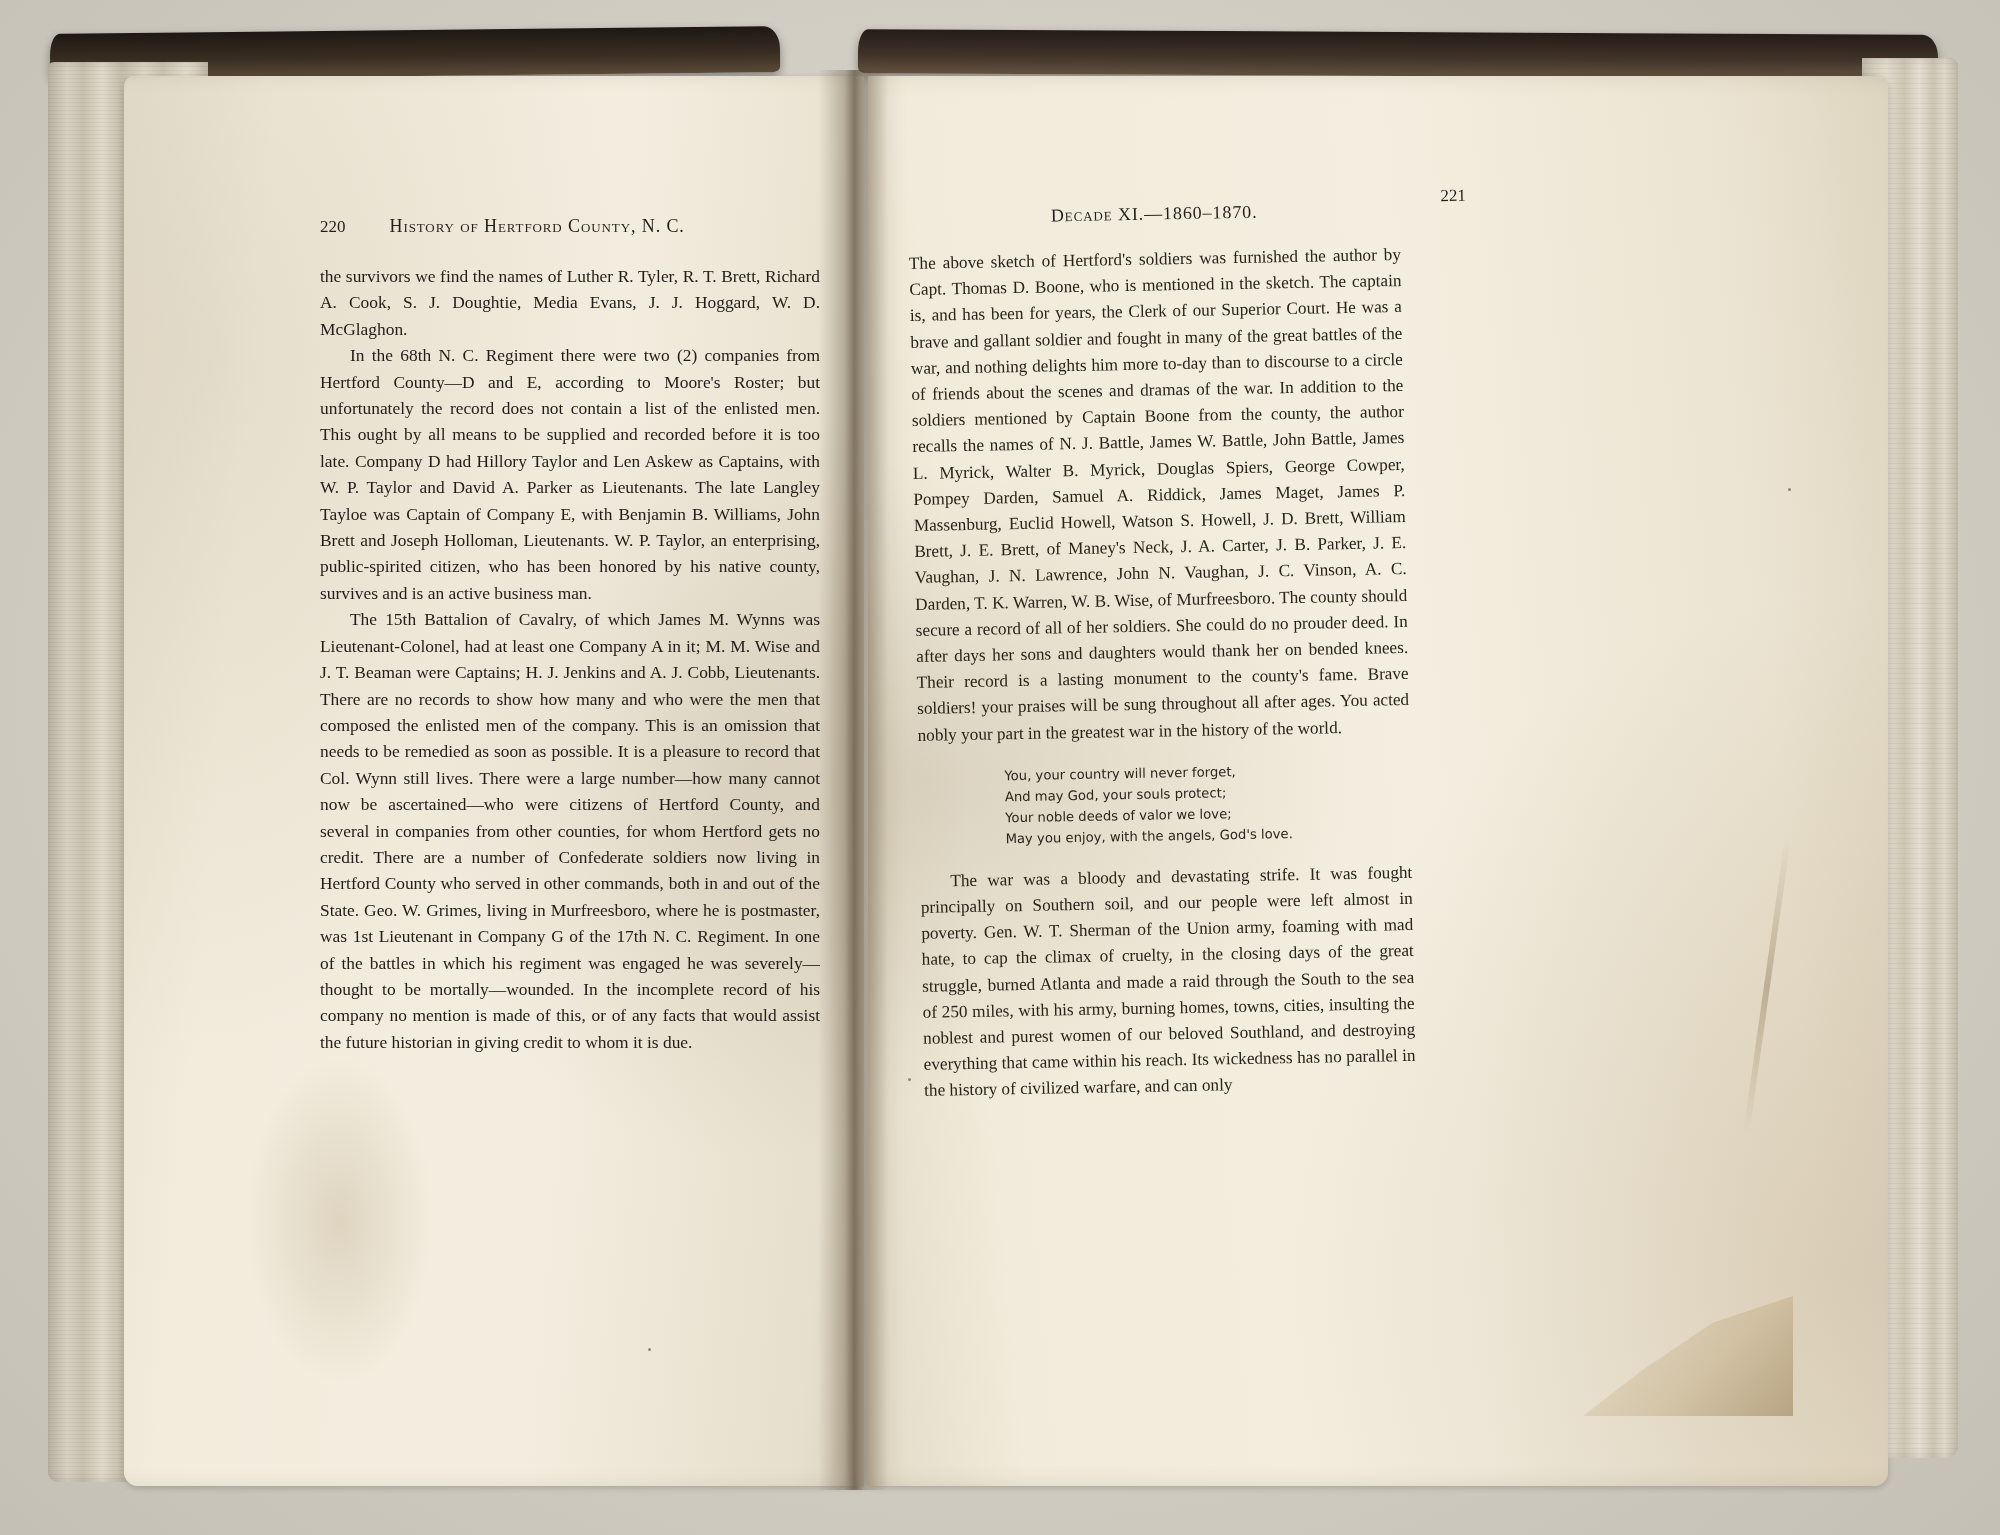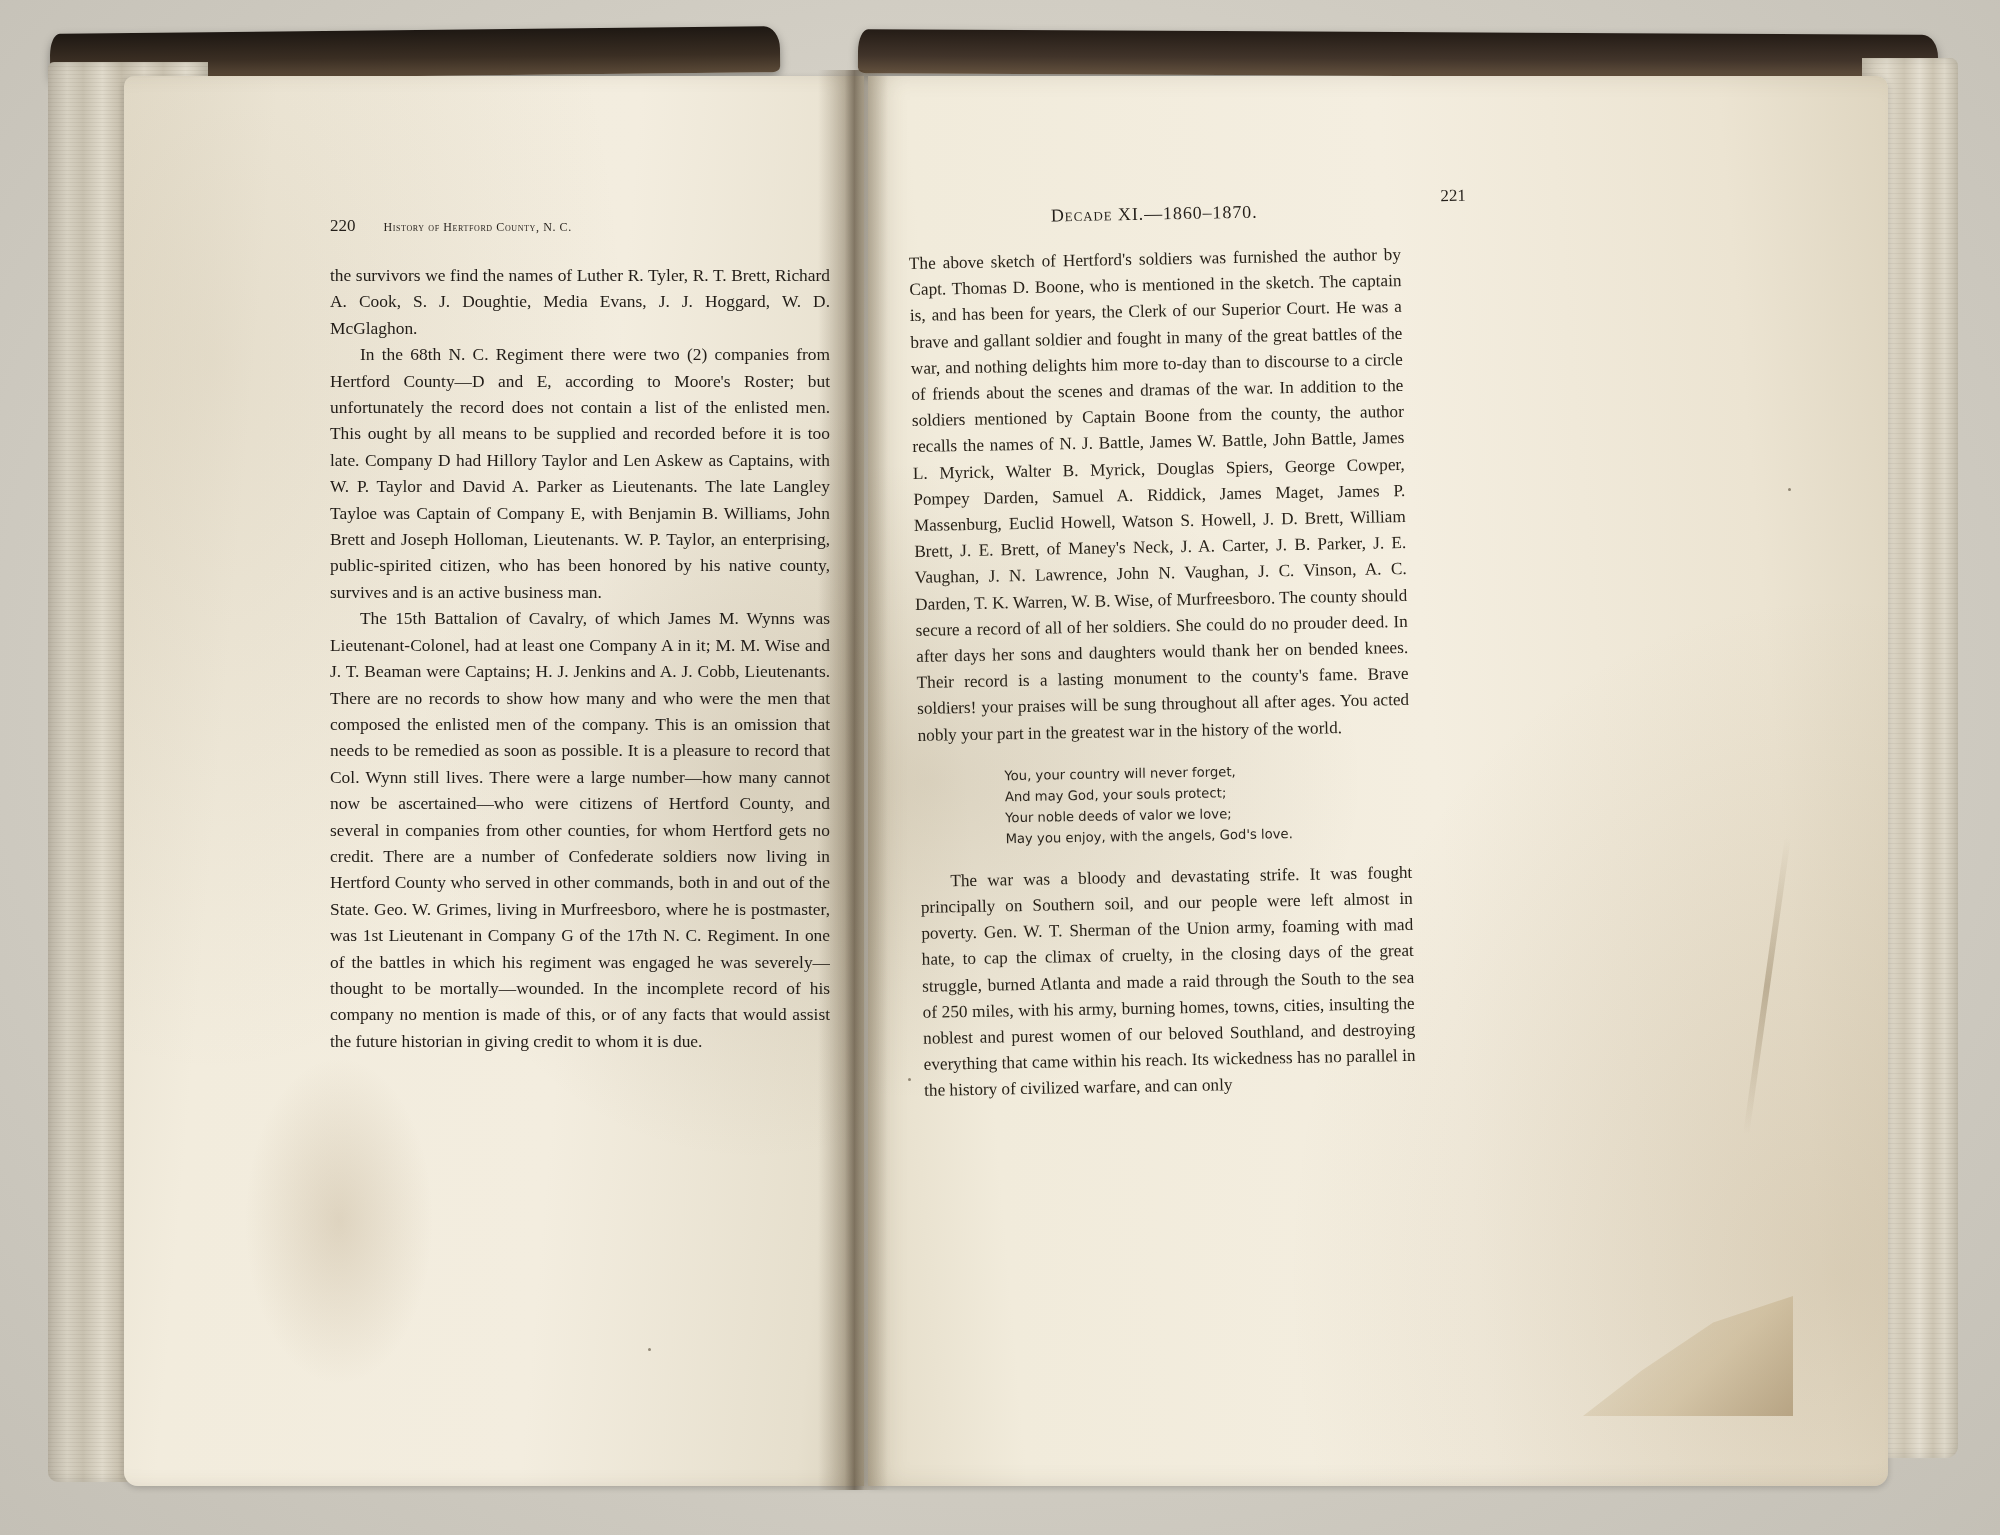--- a/index.html
+++ b/index.html
@@ -141,21 +141,21 @@
     pointer-events: none;
     z-index: 6;
   }
 
   
   .col {
     position: absolute;
     color: #241f1a;
   }
   .col.left {
-    left: 302px;
+    left: 292px;
     top: 198px;
     width: 500px;
   }
   .col.right {
     left: 880px;
     top: 190px;
     width: 492px;
     transform: rotate(-1.05deg);
     transform-origin: 0 0;
   }
@@ -166,22 +166,22 @@
     font-variant: small-caps;
     letter-spacing: 0.04em;
     margin-bottom: 26px;
   }
   .head .folio {
     font-size: 17px;
     font-variant: normal;
     letter-spacing: 0;
   }
   .head .title {
-    font-size: 12px;
-    margin-left: 28px;
+    font-size: 18px;
+    margin-left: 44px;
     font-variant: small-caps;
     letter-spacing: 0.05em;
   }
   .head.r {
     justify-content: center;
     position: relative;
     margin-bottom: 22px;
   }
   .head.r .title {
     margin-left: 0;

